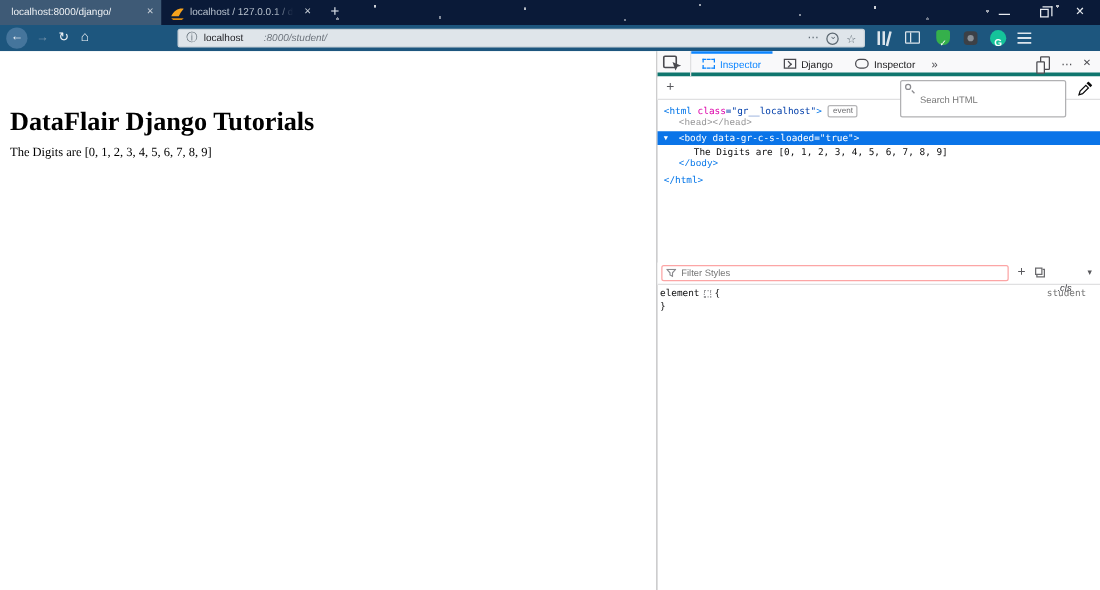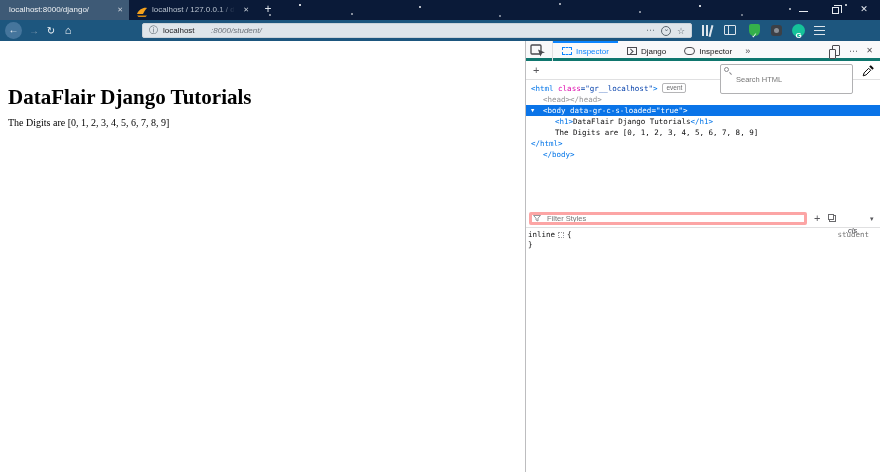--- a/index.html
+++ b/index.html
@@ -118,40 +118,40 @@
   .search-input::placeholder { color:#777; }
   .mag-icon { position:absolute; left:4px; top:3px; width:5px; height:5px; border:1px solid #8a8a8e;
     border-radius:50%; pointer-events:none; }
   .mag-icon::after { content:""; position:absolute; left:4px; top:4.5px; width:3px; height:1px;
     background:#8a8a8e; transform:rotate(45deg); }
   .dropper-btn { position:absolute; right:6px; top:3px; width:12px; height:12px; }
   
   .dt-markup { position:absolute; left:0; top:40px; right:0; height:111px;
     font-family:"DejaVu Sans Mono", monospace; font-size:7.5px; padding-top:2px; }
   .mk-row { position:relative; height:11px; line-height:11px; white-space:pre; }
-  .mk-row.i0 { padding-left:5px; } .mk-row.i1 { padding-left:17px; } .mk-row.i2 { padding-left:29px; }
+  .mk-row.i0 { padding-left:5px; } .mk-row.i1 { padding-left:17px;font-family:Liberation Mono, monospace; } .mk-row.i2 { padding-left:29px; }
   .tk-tag { color:#0074e8; } .tk-attr { color:#dd00a9; } .tk-val { color:#003eaa; }
   .tk-dim { color:#939395; } .tk-text { color:#0c0c0d; }
   .mk-badge { display:inline-block; margin-left:5px; padding:0 3px; border:1px solid #b5b5b7;
     border-radius:2px; font-family:"Liberation Sans", sans-serif; font-size:6.5px; line-height:8px;
     color:#6a6a6d; background:#fff; vertical-align:1px; }
   .mk-row.selected { background:#0a74e8; }
   .mk-row.selected span { color:#fff; }
   .twisty { display:inline-block; width:12px; font-size:5.5px; color:#6a6a6d; vertical-align:1px; }
   .mk-row.selected .twisty { color:#fff; }
   
   .dt-crumbs { position:absolute; left:0; top:151px; right:0; height:17px; background:#fcfcfd;
     border-top:1px solid #e0e0e1; border-bottom:1px solid #e0e0e1; line-height:15px; font-size:7.5px; }
   .crumb-root { position:absolute; left:6px; color:#38383d; }
   .crumb-sep { position:absolute; left:74px; color:#909093; }
   .crumb-cur { position:absolute; left:84px; color:#0074e8; }
   
   .dt-filter { position:absolute; left:0; top:169px; right:0; height:18px; background:#fff; border-bottom:1px solid #e0e0e1; }
   .filter-wrap { position:absolute; left:3px; top:2px; width:278px; height:13px; }
-  .filter-input { width:278px; height:13px; border:3px solid #fca5a5; border-radius:2px;
+  .filter-input { width:278px; height:13px; border:1px solid #fca5a5; border-radius:2px;
     font-family:"Liberation Sans", sans-serif; font-size:7.5px; padding:0 2px 0 15px; color:#0c0c0d; }
   .filter-input::placeholder { color:#777; }
   .funnel-icon { position:absolute; left:4px; top:3px; pointer-events:none; }
   .rule-add { position:absolute; left:288px; top:0; line-height:17px; font-size:11px; color:#58585c; }
   .pseudo-icon { position:absolute; left:303px; top:5px; width:7px; height:7px; border:1px solid #6a6a6d; }
   .pseudo-icon::before { content:""; position:absolute; left:-2px; top:-2px; width:4px; height:4px;
     background:#fff; border:1px solid #6a6a6d; }
   .cls-btn { position:absolute; left:320px; top:12px; line-height:17px; font-size:7.5px; color:#38383d;font-style:italic; }
   .chev-btn { position:absolute; left:344px; top:0; line-height:17px; font-size:7px; color:#58585c; }
   
@@ -273,41 +273,40 @@
           <path d="M1.2 10.8l.9-2.9 4.6-4.6 2 2-4.6 4.6-2.9.9z" fill="none" stroke="#0c0c0d" stroke-width="1"></path>
           <path d="M7.2 1.6L8.8.2l3 3-1.4 1.6-3.2-3.2z" fill="#0c0c0d"></path>
         </svg>
       </span>
     </div>
 
     <div class="dt-markup">
       <div class="mk-row i0"><span class="tk-tag">&lt;html</span><span class="tk-attr"> class</span><span class="tk-val">="gr__localhost"</span><span class="tk-tag">&gt;</span><span class="mk-badge">event</span></div>
       <div class="mk-row i1"><span class="tk-dim">&lt;head&gt;&lt;/head&gt;</span></div>
       <div class="mk-row i0 selected"><span class="twisty">▼</span><span class="tk-tag">&lt;body</span><span class="tk-attr"> data-gr-c-s-loaded</span><span class="tk-val">="true"</span><span class="tk-tag">&gt;</span></div>
-      <div class="mk-row i2"><span class="tk-tag">&lt;h1&gt;</span><span class="tk-text">DataFlair Django Tutorials</span><span class="tk-tag">&lt;/h1&gt;</span></div>
       <div class="mk-row i2"><span class="tk-text">The Digits are [0, 1, 2, 3, 4, 5, 6, 7, 8, 9]</span></div>
+      <div class="mk-row i1"><span class="tk-tag">&lt;/body&gt;</span></div>
       <div class="mk-row i0"><span class="tk-tag">&lt;/html&gt;</span></div>
-      <div class="mk-row i1"><span class="tk-tag">&lt;/body&gt;</span></div>
     </div>
 
 
     <div class="dt-filter">
       <span class="filter-wrap">
         <input class="filter-input" type="text" placeholder="Filter Styles" style="">
         <span class="funnel-icon">
           <svg width="8" height="7" viewBox="0 0 8 7">
               <path d="M0.5 0.5h7L5 3.2V6L3 5V3.2L0.5 0.5z" fill="none" stroke="#8a8a8e" stroke-width="0.9"></path>
             </svg>
         </span>
       </span>
       <span class="rule-add">+</span>
       <span class="pseudo-icon"></span>
       <span class="cls-btn">.cls</span>
       <span class="chev-btn">▾</span>
     </div>
 
     <div class="dt-rules">
-      <div class="rule-line"><span>inline</span><span class="flag-icon"></span><span>{</span><span class="rule-source">student</span></div>
+      <div class="rule-line"><span>element</span><span class="flag-icon"></span><span>{</span><span class="rule-source">student</span></div>
       <div class="rule-line"><span>}</span></div>
     </div>
 
   </aside>
 </div>
 
 </body></html>

